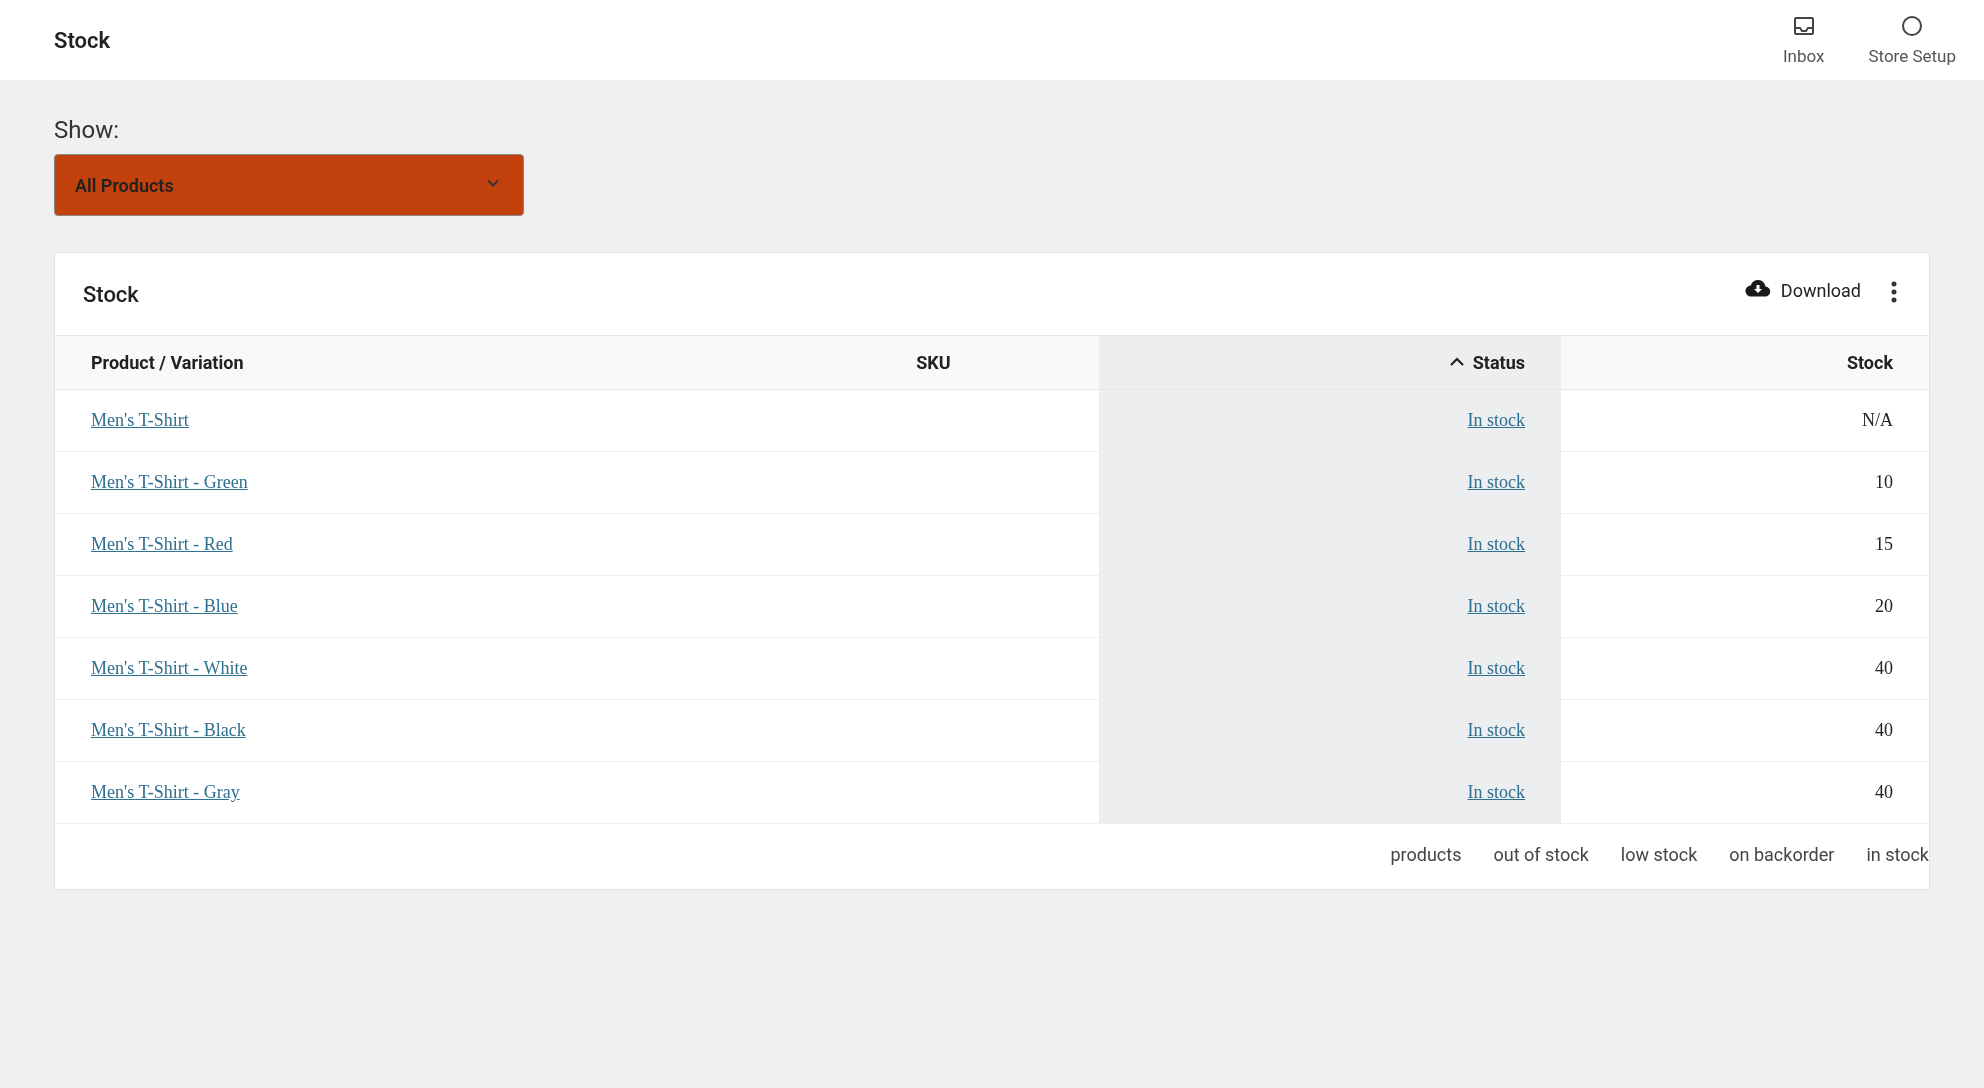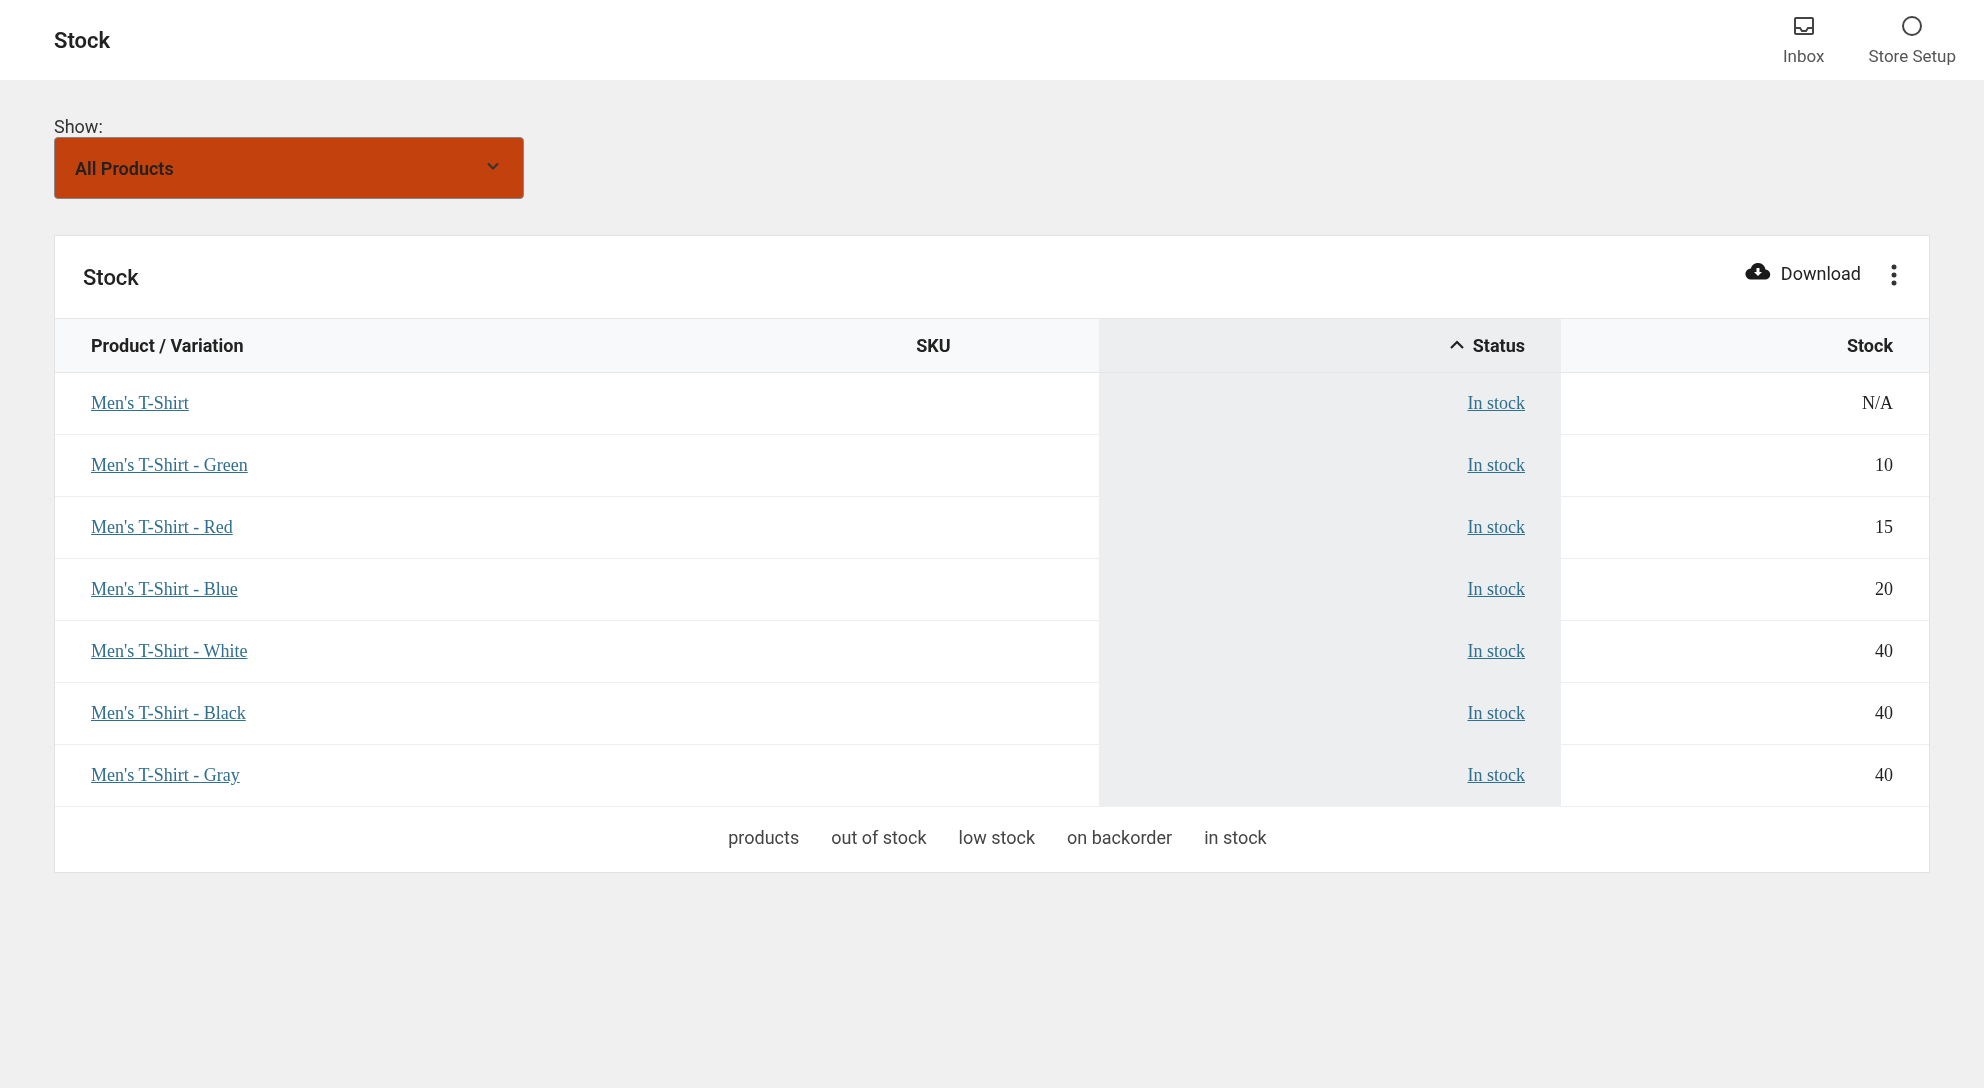--- a/index.html
+++ b/index.html
@@ -32,23 +32,23 @@
     gap: 4px;
     cursor: pointer;
     color: #555;
     font-size: 17px;
   }
   .topbar-item svg { width: 24px; height: 24px; }
   .content {
     padding: 36px 54px;
   }
   .show-label {
-    font-size: 18px;
+    font-size: 24px;
     color: #333;
-    margin-bottom: 0;
+    margin-bottom: 10px;
   }
   .dropdown {
     width: 470px;
     background: #c2410c;
     border: 1px solid #888;
     border-radius: 4px;
     padding: 18px 20px;
     display: flex;
     align-items: center;
     justify-content: space-between;
@@ -118,21 +118,21 @@
   tbody td.col-status { background: #eceef0; text-align: right; }
   tbody td.col-sku { text-align: right; }
   tbody td.col-stock { text-align: right; }
   .link {
     color: #2f6f8f;
     text-decoration: underline;
     cursor: pointer;
   }
   .filters {
     display: flex;
-    justify-content: center;
+    justify-content: flex-end;
     gap: 32px;
     padding: 20px 0 24px;
     font-size: 18px;
     color: #444;
     margin-left: 11px;
   }
   .filters span { cursor: pointer; }
 </style>
 </head>
 <body>

